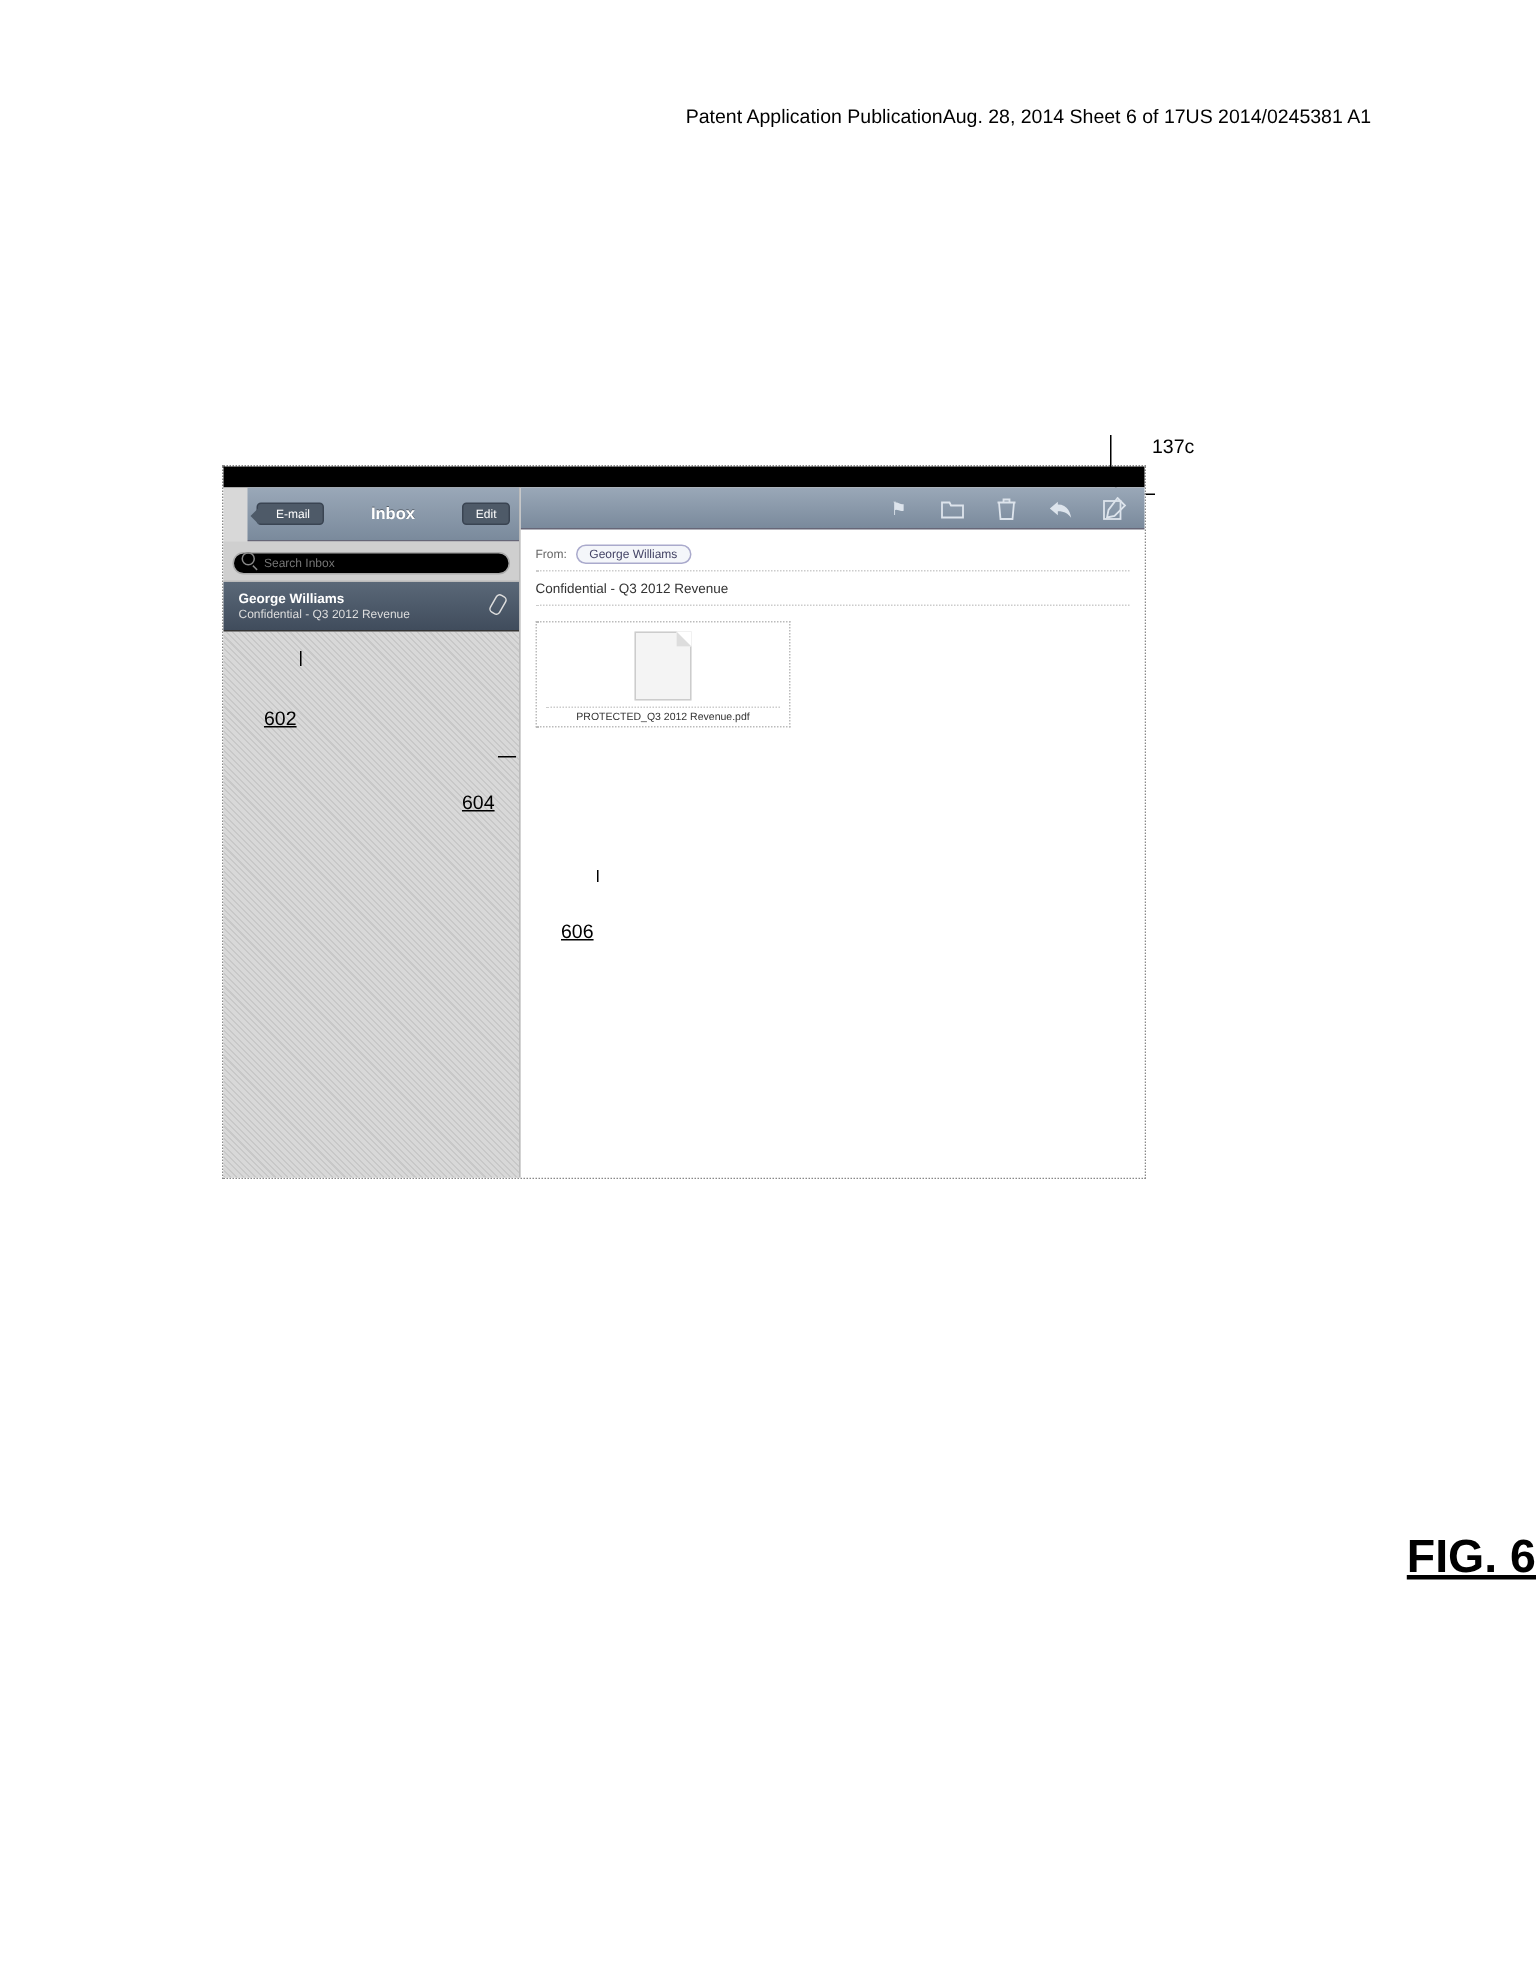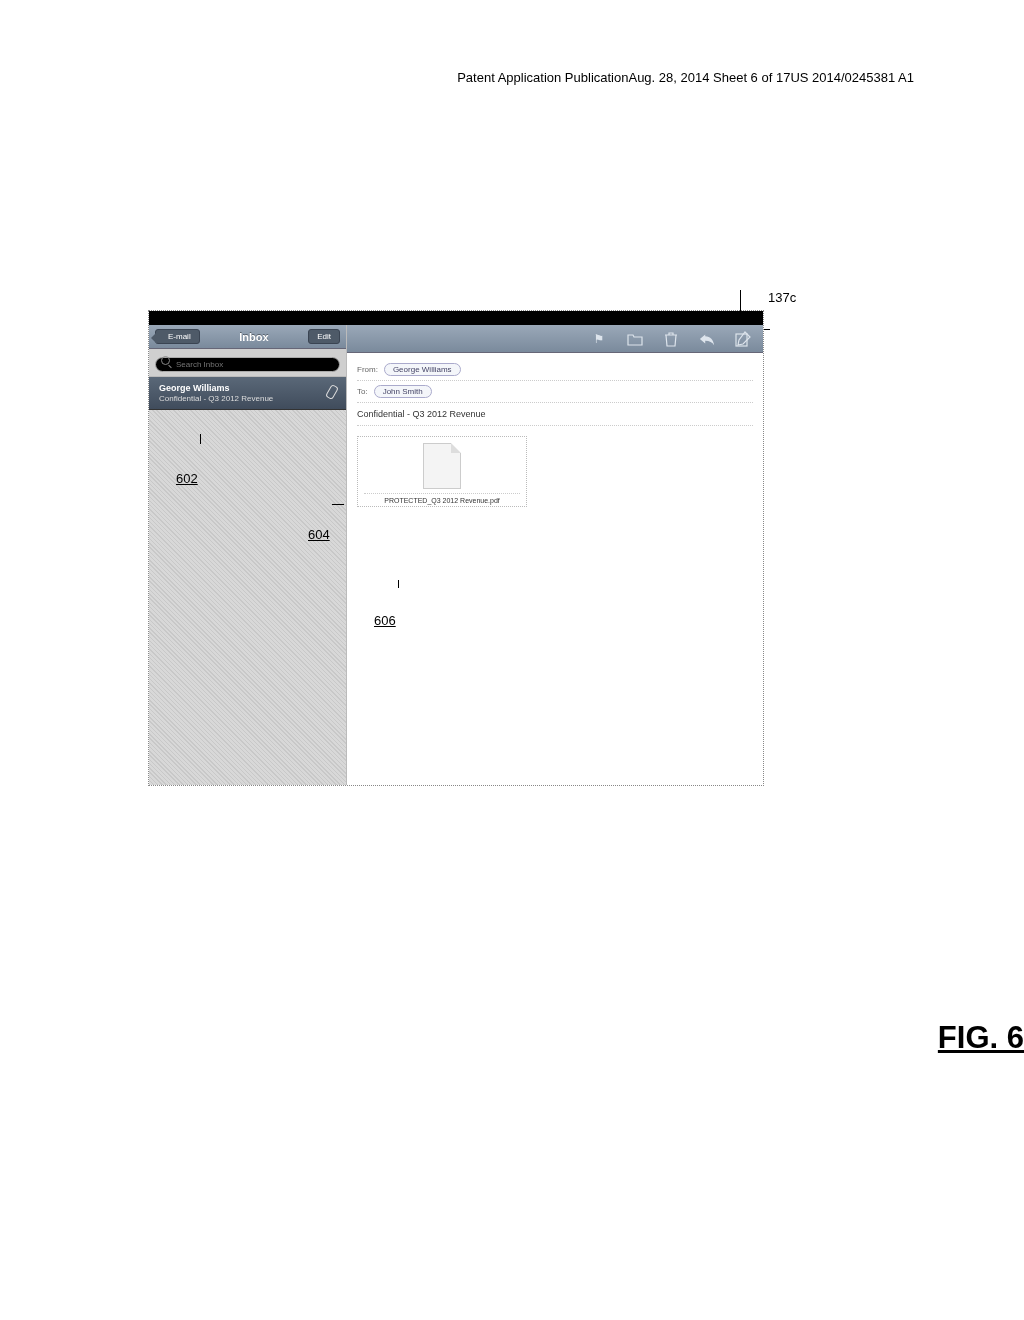--- a/index.html
+++ b/index.html
@@ -44,27 +44,28 @@
     position: relative;
     border-right: 1px solid #bbb;
     display: flex;
     flex-direction: column;
   }
   .sidebar-hatch {
     flex: 1;
     background-image: repeating-linear-gradient(45deg, #c8c8c8 0, #c8c8c8 1px, #d8d8d8 1px, #d8d8d8 3px);
   }
   .sidebar-topbar {
-    height: 24px;
+    height: 36px;
     background: linear-gradient(#9aa8b8, #7a8a9c);
     display: flex;
     align-items: center;
     padding: 0 6px;
     gap: 4px;
     border-bottom: 1px solid #667;
+    margin-left: 16px;
   }
   .back-button {
     background: #4e5a68;
     color: #fff;
     font-size: 8px;
     padding: 2px 8px 2px 12px;
     border-radius: 3px;
     position: relative;
     cursor: pointer;
     border: 1px solid #3a4452;
@@ -332,24 +333,20 @@
               <rect x="1" y="3" width="11" height="12" fill="none" stroke="#dde4ec" stroke-width="1.2"></rect>
               <path d="M10 1l5 5-7 7-5 1 1-5z" fill="none" stroke="#dde4ec" stroke-width="1.2"></path>
             </svg>
         </span>
       </div>
       <div class="msg-meta">
         <div class="meta-row">
           <span>From:</span>
           <span class="chip">George Williams</span>
         </div>
-        <div class="meta-row">
-          <span>To:</span>
-          <span class="chip">John Smith</span>
-        </div>
         <div class="subject">Confidential - Q3 2012 Revenue</div>
       </div>
       <div class="attachment">
         <div class="file-icon"></div>
         <div class="file-name">PROTECTED_Q3 2012 Revenue.pdf</div>
       </div>
     </div>
 
   </div>
 </div>

